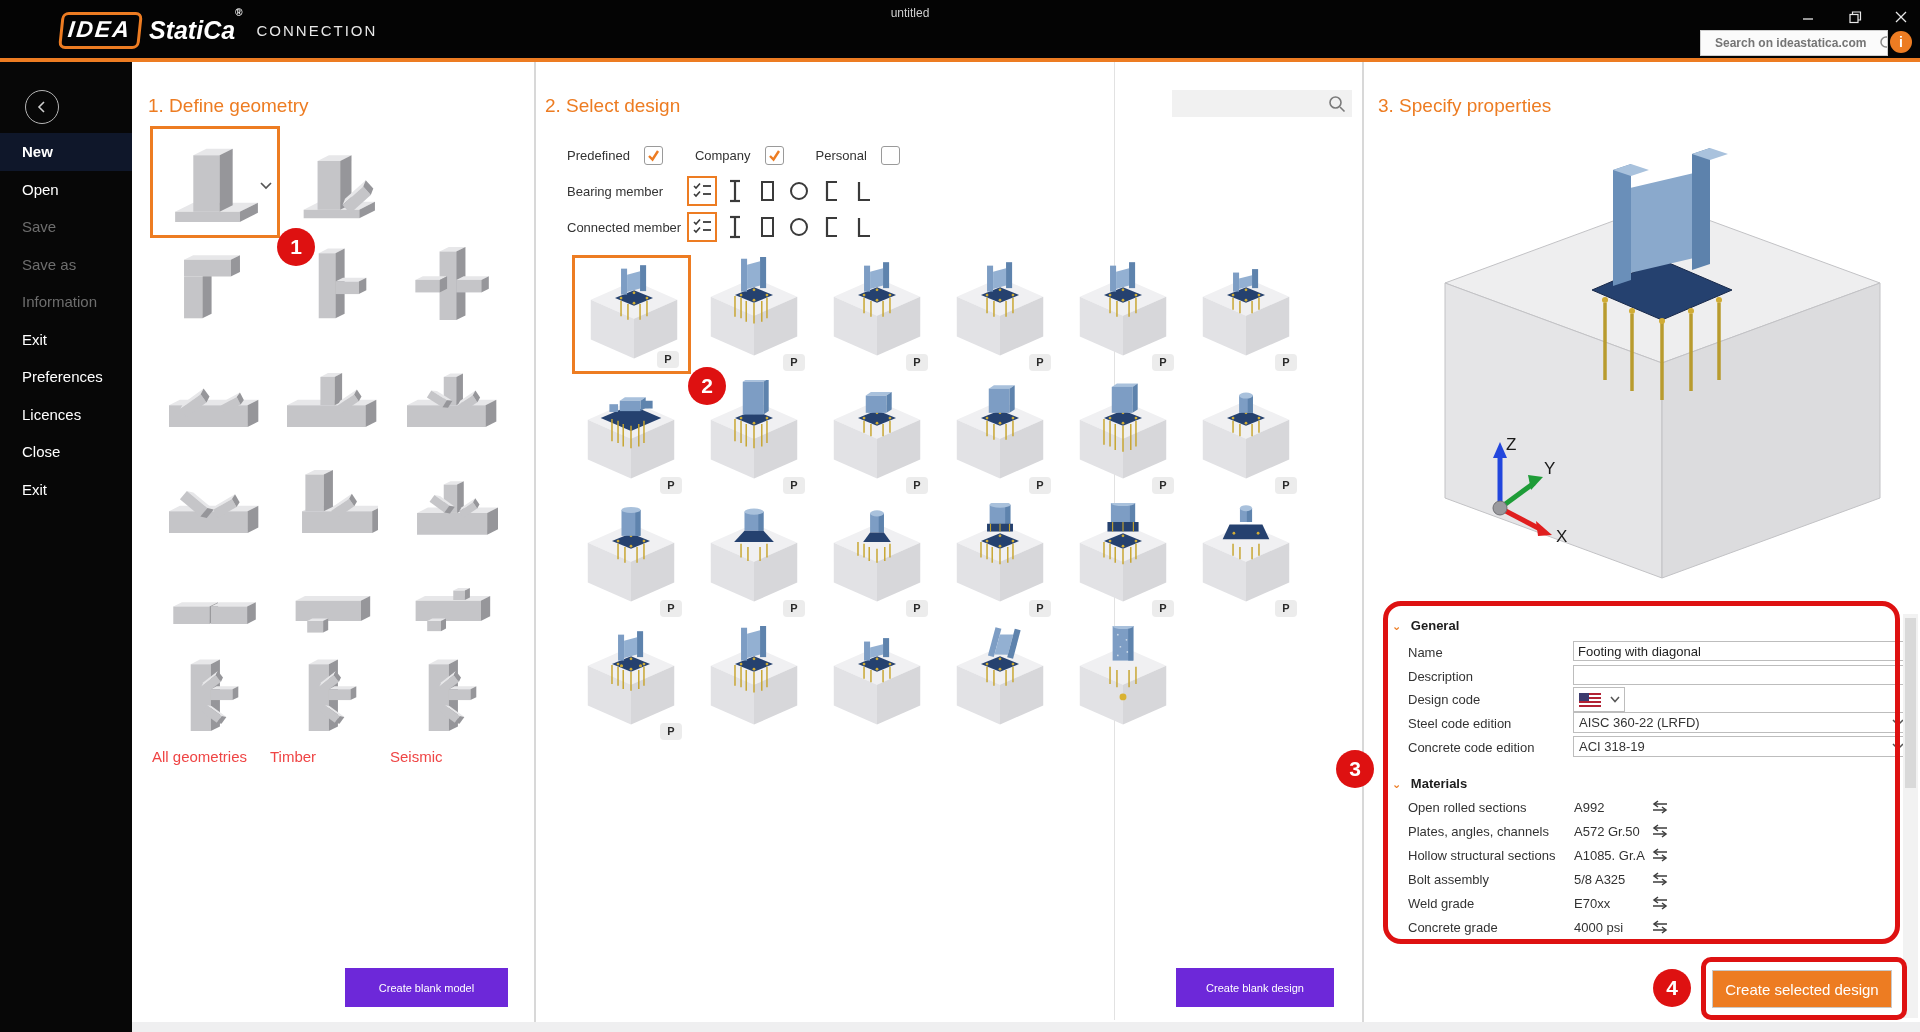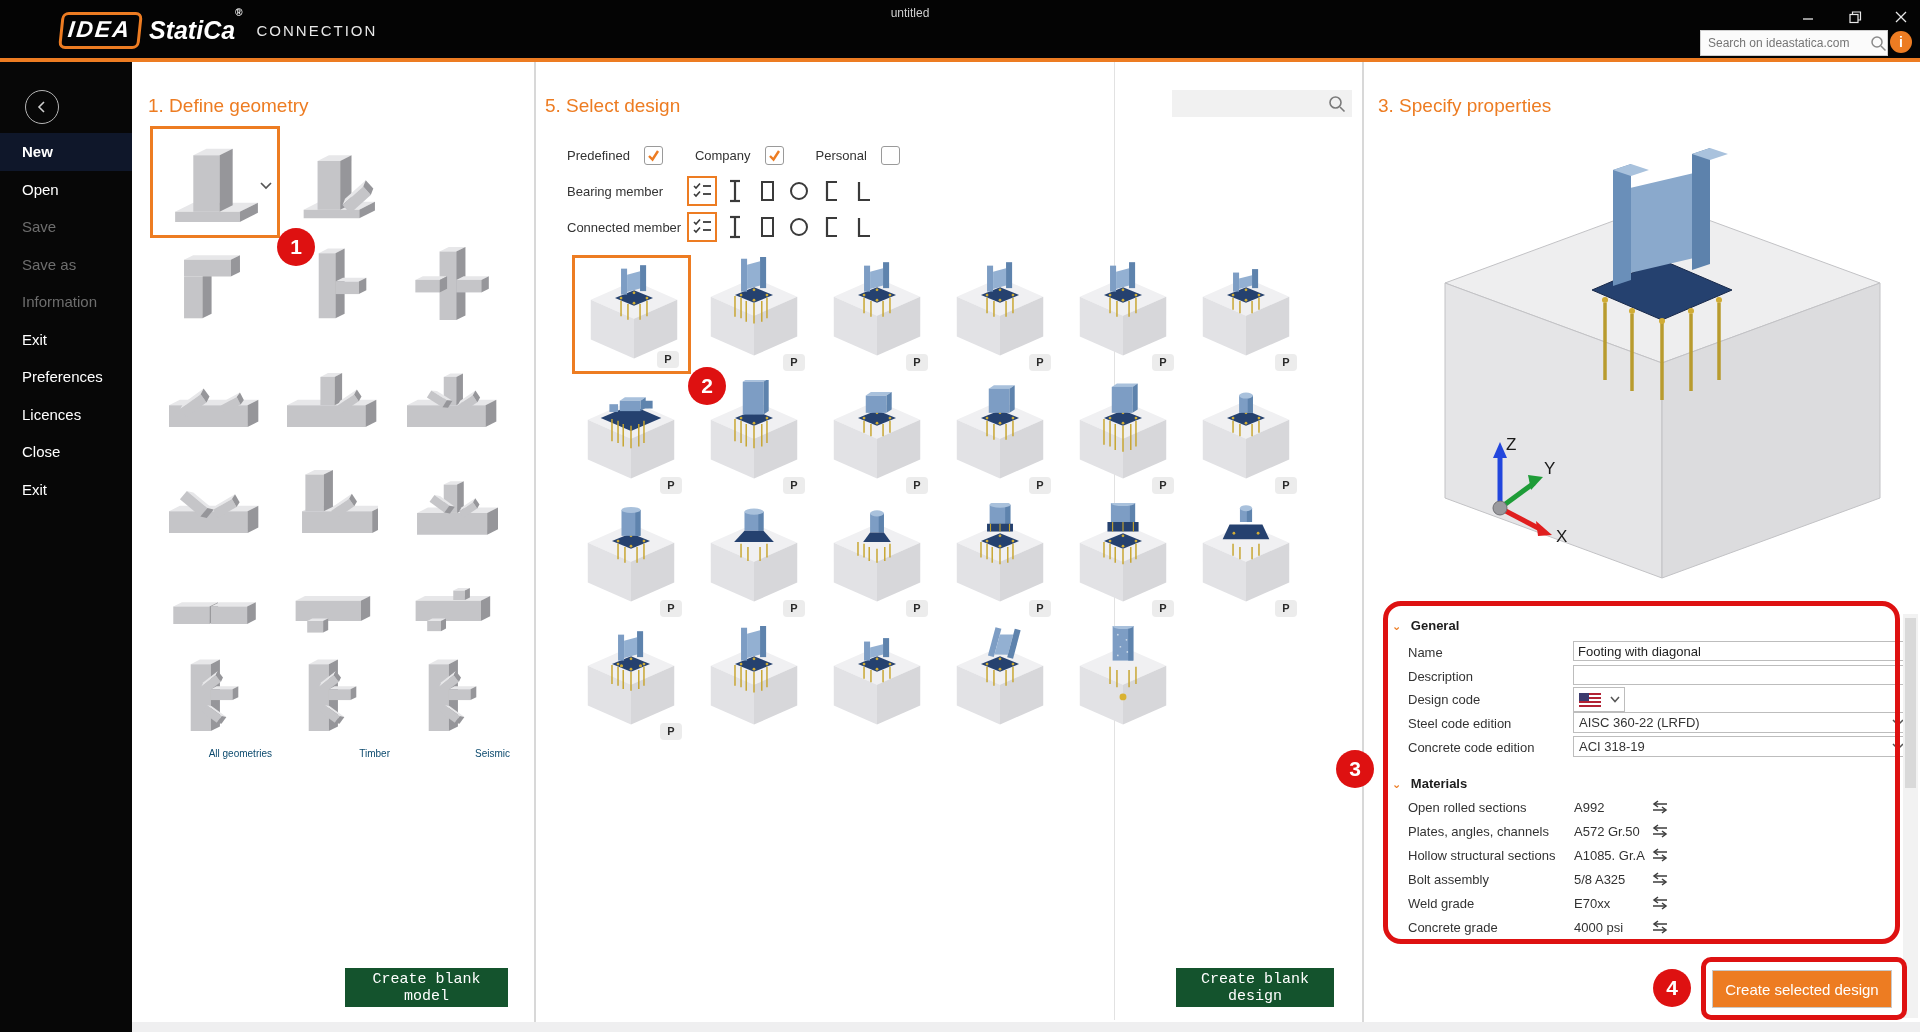--- a/index.html
+++ b/index.html
@@ -12,47 +12,47 @@
   .brand-idea{border:3px solid #ED7C22;border-radius:7px;color:#fff;font-weight:bold;font-style:italic;
     font-size:23px;letter-spacing:2px;padding:1px 7px 3px 5px;transform:skewX(-6deg);}
   .brand-statica{color:#fff;font-weight:bold;font-style:italic;font-size:25px;margin-left:8px;}
   .brand-reg{color:#fff;font-size:10px;vertical-align:top;position:relative;top:-9px;}
   .brand-product{color:#e8e8e8;font-size:15px;letter-spacing:2px;margin-left:14px;font-weight:400;}
   .win-title{position:absolute;left:820px;top:6px;width:180px;text-align:center;color:#cfcfcf;font-size:12px;}
   .win-btn{position:absolute;top:6px;width:30px;height:22px;display:flex;align-items:center;justify-content:center;cursor:default;}
   .topbar-search{position:absolute;left:1700px;top:30px;width:186px;height:24px;background:#fbfbfb;
     border:1px solid #cfcfcf;display:flex;align-items:center;}
   .topbar-search input{flex:1;border:0;outline:none;background:transparent;font-size:12px;color:#555;
-    padding:0 4px 0 7px;font-family:inherit;}
+    padding:0 4px 0 14px;font-family:inherit;font-weight:bold;}
   .info-circle{position:absolute;left:1890px;top:31px;width:22px;height:22px;border-radius:50%;
     background:#ED7C22;color:#fff;font-weight:bold;font-size:14px;text-align:center;line-height:22px;}
   
   .sidebar{position:absolute;left:0;top:62px;width:132px;height:970px;background:#070707;}
   .back-btn{position:absolute;left:25px;top:28px;width:32px;height:32px;border:1.5px solid #b5b5b5;
     border-radius:50%;display:flex;align-items:center;justify-content:center;}
   .side-menu{position:absolute;left:0;top:71px;width:132px;}
   .side-item{height:37.5px;line-height:37.5px;padding-left:22px;color:#fff;font-size:15px;cursor:default;}
   .side-item.active{background:#0f172a;font-weight:bold;}
   .side-item.disabled{color:#6e6e6e;}
   
   .divider{position:absolute;top:62px;width:2px;height:970px;background:#d8d8d8;}
   .divider-faint{position:absolute;top:62px;width:1px;height:958px;background:#e2e2e2;}
   .panel-title{position:absolute;color:#ED7C22;font-size:19px;}
-  .gray-btn{position:absolute;background:#14532d;color:#fff;border:none;font-size:15px;
-    font-family:Liberation Mono, monospace;cursor:pointer;}
+  .gray-btn{position:absolute;background:#6d28d9;color:#fff;border:none;font-size:11px;
+    font-family:Liberation Sans, sans-serif;cursor:pointer;}
   .orange-btn{position:absolute;background:#ED7C22;color:#fff;border:1px solid #c9c9c9;font-size:15px;
     font-family:inherit;cursor:pointer;}
   .bottom-strip{position:absolute;left:132px;top:1022px;width:1788px;height:10px;background:#efeff0;}
   
   #geometry-grid{position:absolute;left:150px;top:126px;width:370px;height:650px;}
   .gcell{position:absolute;display:flex;align-items:center;justify-content:center;}
   .gcell.sel{border:3px solid #ED7C22;}
   .gcell svg{width:100%;height:100%;}
   .gcell .dd{position:absolute;right:5px;top:44%;}
-  .glabel{position:absolute;width:120px;text-align:right;font-size:10px;color:#0c4a6e;}
+  .glabel{position:absolute;width:120px;text-align:left;font-size:15px;color:#ef4444;}
   
   .design-search{position:absolute;left:1172px;top:90px;width:180px;height:27px;background:#f1f1f1;
     display:flex;align-items:center;justify-content:flex-end;padding-right:6px;box-sizing:border-box;}
   .filters{position:absolute;display:flex;align-items:center;font-size:13px;color:#333;}
   .cb{width:17px;height:17px;border:1.5px solid #9a9a9a;border-radius:3px;margin-left:14px;
     display:inline-flex;align-items:center;justify-content:center;background:#fff;}
   .filter-group{display:flex;align-items:center;margin-right:32px;}
   .member-row{position:absolute;display:flex;align-items:center;}
   .member-row .mlabel{width:120px;font-size:13px;color:#333;}
   .sec-icon{width:28px;height:28px;display:flex;align-items:center;justify-content:center;margin-right:4px;}
@@ -409,21 +409,21 @@
             <polygon points="46,66 51,63.5 73,63.5 68,66" fill="#e7e7e9"></polygon>
             <polygon points="46,66 68,66 68,76 46,76" fill="#c5c5c8"></polygon>
             <polygon points="68,66 73,63.5 73,73.5 68,76" fill="#96969a"></polygon>
           </g>
         </svg>
       </div>
       <div class="glabel" style="left: 240px; top: 622px;">Seismic</div>
     </div>
   <button class="gray-btn" style="left:345px;top:968px;width:163px;height:39px;">Create blank model</button>
 
-  <div class="panel-title" style="left:545px;top:95px;">5. Select design</div>
+  <div class="panel-title" style="left:545px;top:95px;">2. Select design</div>
   <div class="design-search">
     <svg width="18" height="18">
         <circle cx="7.5" cy="7.5" r="5.5" fill="none" stroke="#7a7a7a" stroke-width="1.6"></circle>
         <line x1="12" y1="12" x2="16.5" y2="16.5" stroke="#7a7a7a" stroke-width="1.6"></line>
       </svg>
   </div>
   <div class="filters" id="filter-row" style="left:567px;top:146px;">
       <span class="filter-group">
         <span>Predefined</span>
         <span class="cb">

